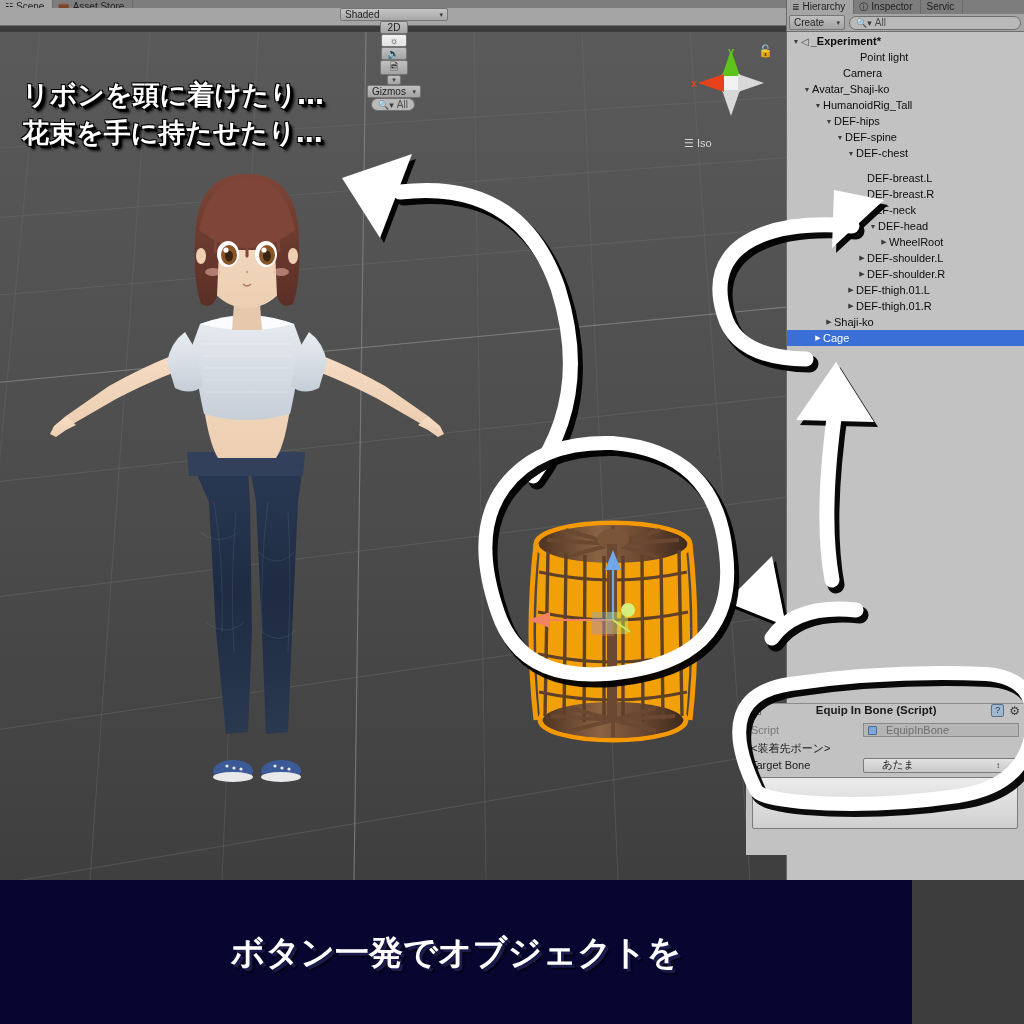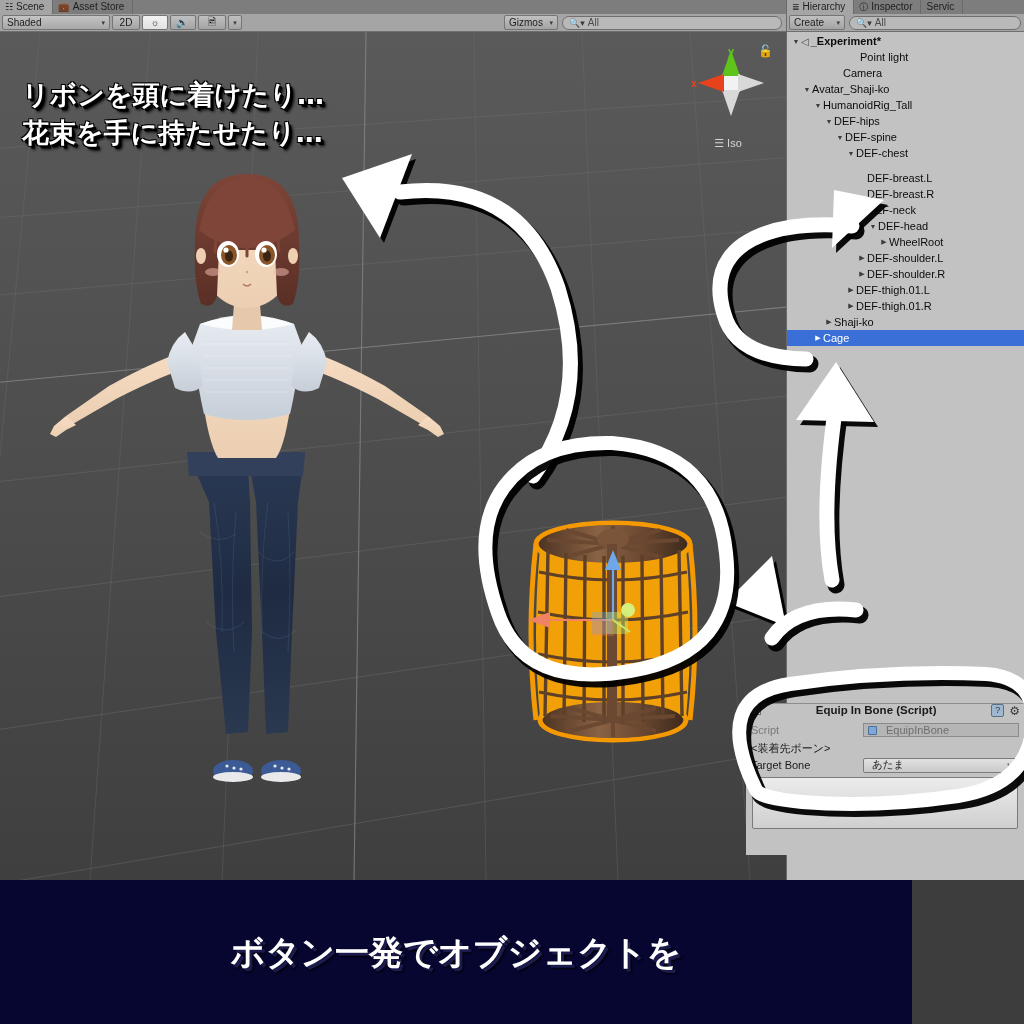--- a/index.html
+++ b/index.html
@@ -69,21 +69,21 @@
                  1px -1px 0 #000, -1px 1px 0 #000, 4px 4px 3px #000;
     letter-spacing: 0px;
     white-space: pre;
   }
 
   
   #gizmo { position: absolute; right: 6px; top: 4px; width: 96px; height: 116px; }
   #gizmo .lock { position: absolute; right: 7px; top: 8px; font-size: 12px; color: #b9b9b9; }
   #gizmo .axlabel { position: absolute; font-size: 11px; font-weight: bold; }
   #gizmo .iso {
-    position: absolute; left: 0; right: 8px; bottom: 2px; text-align: center;
+    position: absolute; left: 0; right: 8px; bottom: 2px; text-align: left;
     font-size: 11px; color: #d6d6d6;
   }
 
   
   #hier {
     position: absolute; left: 786px; top: 0; width: 238px; height: 880px;
     background: #c2c2c2;
     border-left: 1px solid #6a6a6a;
   }
   .hrow {
@@ -122,21 +122,21 @@
     display: flex; align-items: center; gap: 9px; padding: 0 4px; color: #6e6e6e;
   }
   .scripticon {
     width: 9px; height: 9px; background: #7fa8d8; border: 1px solid #4a6e96;
     border-radius: 1px; flex: none;
   }
   .sectionlabel { padding: 3px 5px 1px; font-size: 11px; }
   .popup {
     flex: 1; height: 15px; background: linear-gradient(#e2e2e2,#c9c9c9);
     border: 1px solid #7b7b7b; border-radius: 2px;
-    display: flex; align-items: center; padding: 0 8px; font-size: 10.5px;
+    display: flex; align-items: center; padding: 0 18px; font-size: 10.5px;
   }
   .popup .arrows { margin-left: auto; font-size: 8px; color: #333; }
   .bigbtn {
     margin: 4px 6px; height: 52px;
     background: linear-gradient(#ececec,#cfcfcf);
     border: 1px solid #7b7b7b; border-radius: 2px;
     display: flex; align-items: center; justify-content: center;
     font-size: 11.5px; color: #1a1a1a;
   }
 
@@ -397,21 +397,21 @@
     <div class="tab active">
       <span class="ic">☷</span>
       <span>Scene</span>
     </div>
     <div class="tab">
       <span class="ic">💼</span>
       <span>Asset Store</span>
     </div>
   </div>
 
-  <div class="toolrow" style="left:0; top:14px; width:786px;">
+  <div class="toolrow" style="left:0; top:8px; width:786px;flex-direction:column;">
     <div class="tbtn" style="width:108px; justify-content:space-between;">
       <span>Shaded</span>
       <span class="caret">▾</span>
     </div>
     <div class="tbtn flat" style="width:28px;">
       <span>2D</span>
     </div>
     <div class="tbtn on" style="width:26px;">
       <span>☼</span>
     </div>

